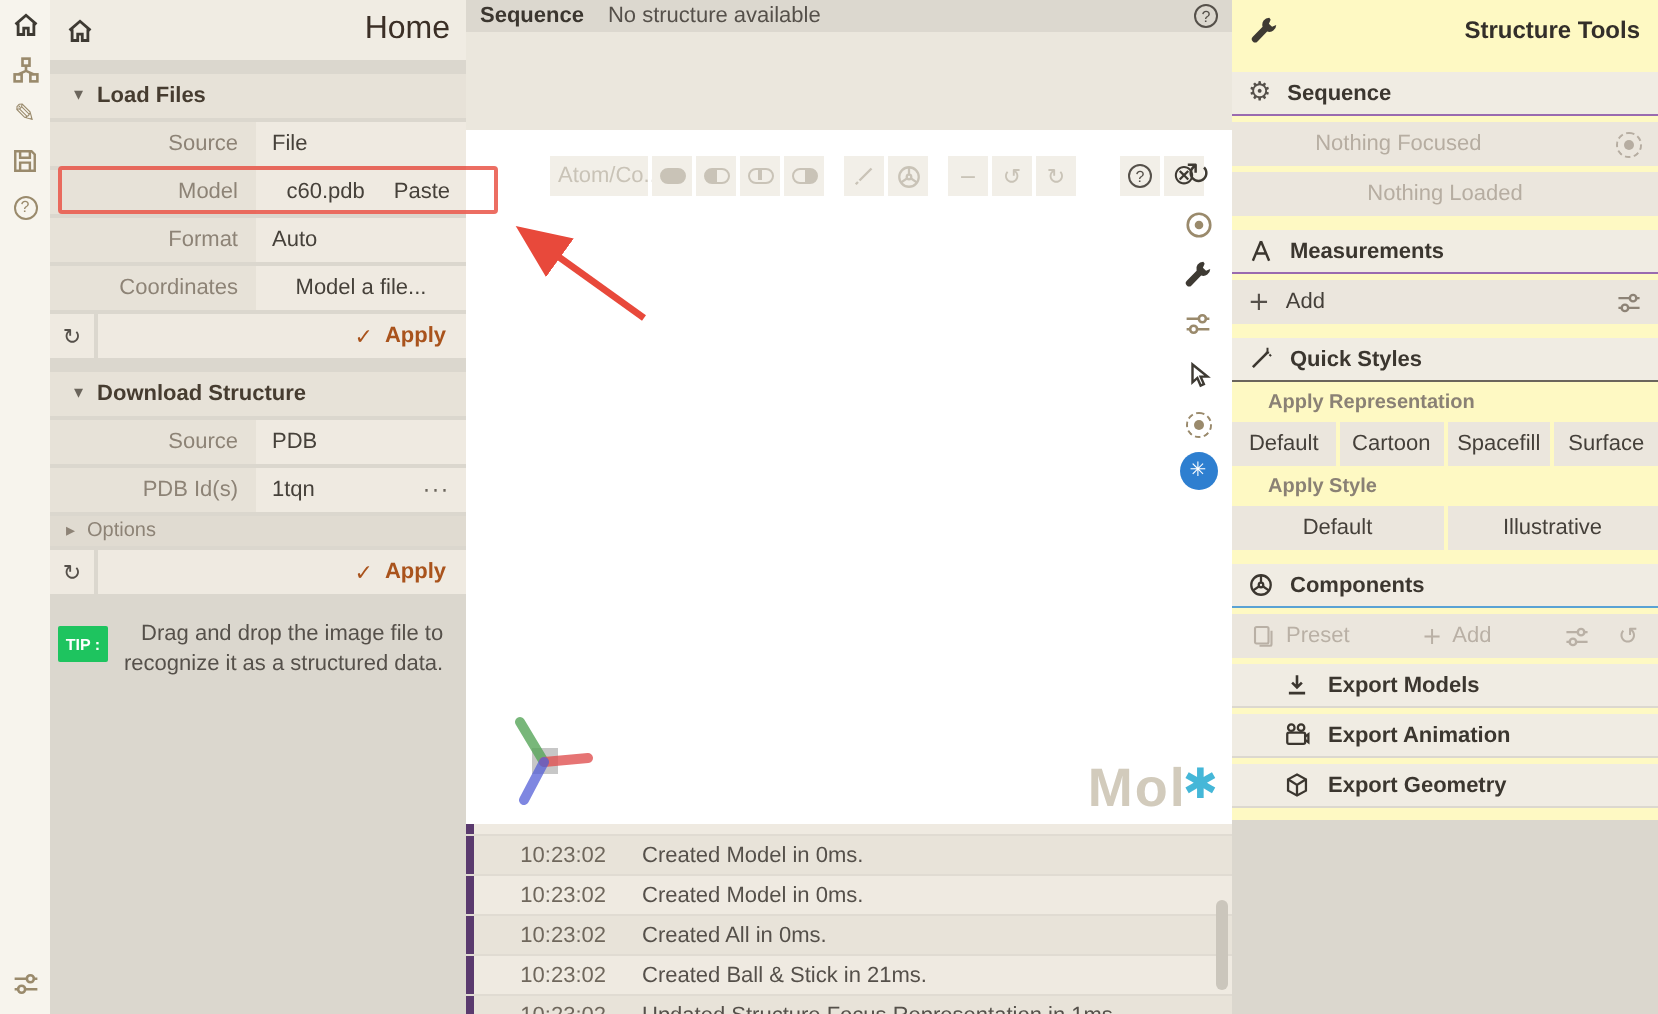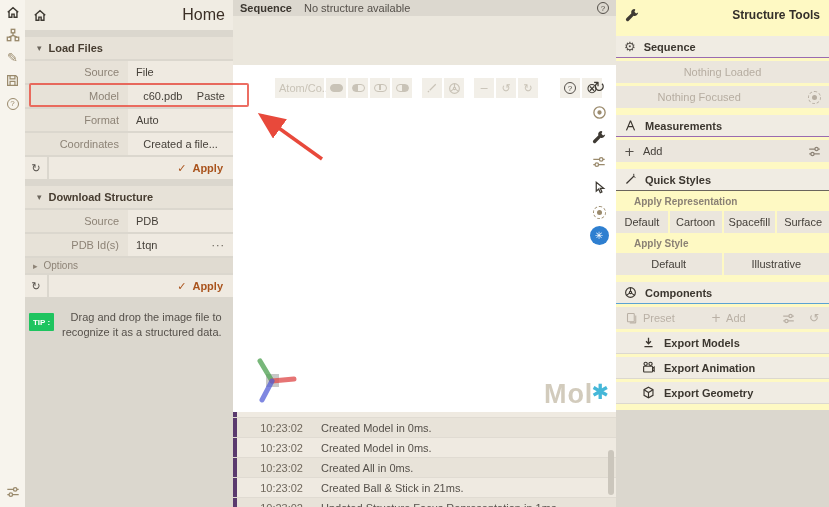--- a/index.html
+++ b/index.html
@@ -204,21 +204,21 @@
     </div>
     <div class="row">
       <div class="cell-label">Format</div>
       <div class="cell-value">
         <span>Auto</span>
       </div>
     </div>
     <div class="row">
       <div class="cell-label">Coordinates</div>
       <div class="cell-value center">
-        <span>Created a file...</span>
+        <span>Model a file...</span>
       </div>
     </div>
     <div class="apply-row">
       <div class="icon-cell glyph">↻</div>
       <div class="apply-btn">
         <span class="glyph">✓</span>
         <span>Apply</span>
       </div>
     </div>
 
@@ -395,29 +395,29 @@
             </svg>
         </span>
         <span class="title">Structure Tools</span>
       </div>
 
       <div class="rp-sec u-purple">
         <span class="glyph" style="font-weight:normal;font-size:13px;color:#55504a;">⚙</span>
         <span>Sequence</span>
       </div>
       <div class="rp-row muted">
-        <span>Nothing Loaded</span>
-      </div>
-      <div class="rp-row muted">
         <span style="margin:0 auto;">Nothing Focused</span>
         <span class="right-icon">
           <span class="focus-ring" style="border-color:#b6ada1;">
               <i style="background:#b6ada1;"></i>
             </span>
         </span>
+      </div>
+      <div class="rp-row muted">
+        <span>Nothing Loaded</span>
       </div>
 
       <div class="rp-sec u-purple">
         <span>
           <svg class="ic" width="13" height="13" viewBox="0 0 16 16" fill="none" stroke="#3b362f" stroke-width="1.5">
               <path d="M8 2 3 14M8 2l5 12M4.8 9.5h6.4"></path>
             </svg>
         </span>
         <span>Measurements</span>
       </div>

